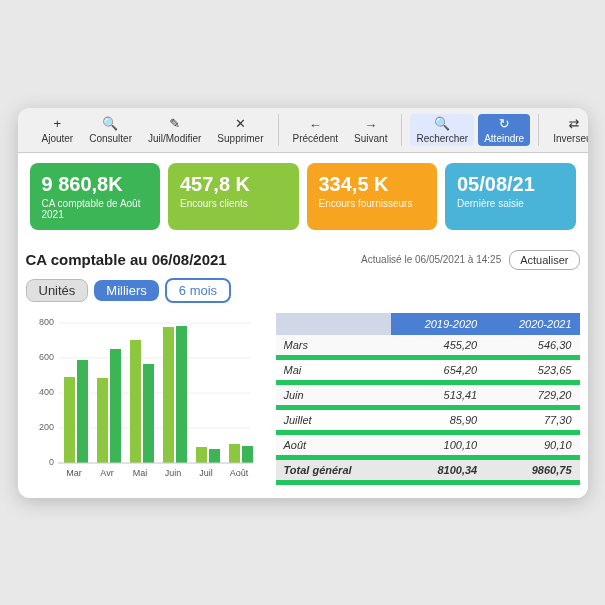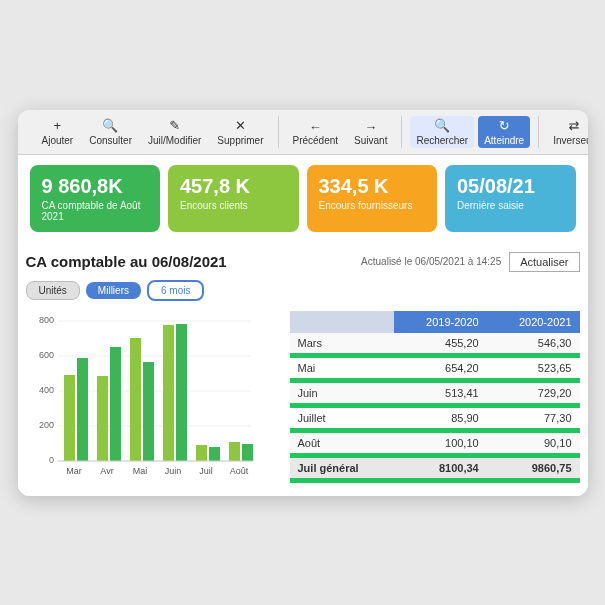--- a/index.html
+++ b/index.html
@@ -105,66 +105,67 @@
     .update-info {
       font-size: 10px;
       color: #666;
       display: flex;
       align-items: center;
       gap: 8px;
     }
     .btn-actualiser {
       background: #fff;
       border: 1px solid #aaa;
-      border-radius: 0;
+      border-radius: 9px;
       padding: 3px 10px;
       font-size: 11px;
       cursor: pointer;
       color: #333;
     }
     
     .filter-row {
       display: flex;
       align-items: center;
       gap: 6px;
       margin-bottom: 10px;
     }
     .btn-filter {
       border-radius: 8px;
       padding: 3px 12px;
-      font-size: 10px;
+      font-size: 13px;
       cursor: pointer;
       border: 1px solid #ccc;
     }
     .btn-filter-gray { background: #e0e0e0; color: #333; border-color: #bbb; }
     .btn-filter-blue { background: #4a7fd4; color: white; border: none; }
     .btn-filter-outline { background: #fff; color: #4a7fd4; border: 2px solid #4a7fd4; }
     
     .content-grid {
       display: flex;
-      gap: 24px;
+      gap: 10px;
       align-items: flex-start;
     }
     
     .chart-container {
       width: 240px;
       flex-shrink: 0;
     }
     .chart-area {
       position: relative;
       height: 175px;
     }
     .chart-svg {
       width: 100%;
       height: 100%;
     }
     
     .table-container {
       flex: 1;
       overflow: hidden;
+      font-style: italic;
     }
     table {
       width: 100%;
       border-collapse: collapse;
       font-size: 11px;
     }
     th {
       background: #4a7fd4;
       color: white;
       padding: 5px 8px;
@@ -352,21 +353,21 @@
       <td>Juillet</td>
       <td>85,90</td>
       <td>77,30</td>
     </tr>
               <tr>
       <td>Août</td>
       <td>100,10</td>
       <td>90,10</td>
     </tr>
               <tr class="row-total">
-    <td>Juil général</td>
+    <td>Total général</td>
     <td>8100,34</td>
     <td>9860,75</td>
   </tr>
             </tbody>
         </table>
       </div>
     </div>
   </div>
 </div>
 

